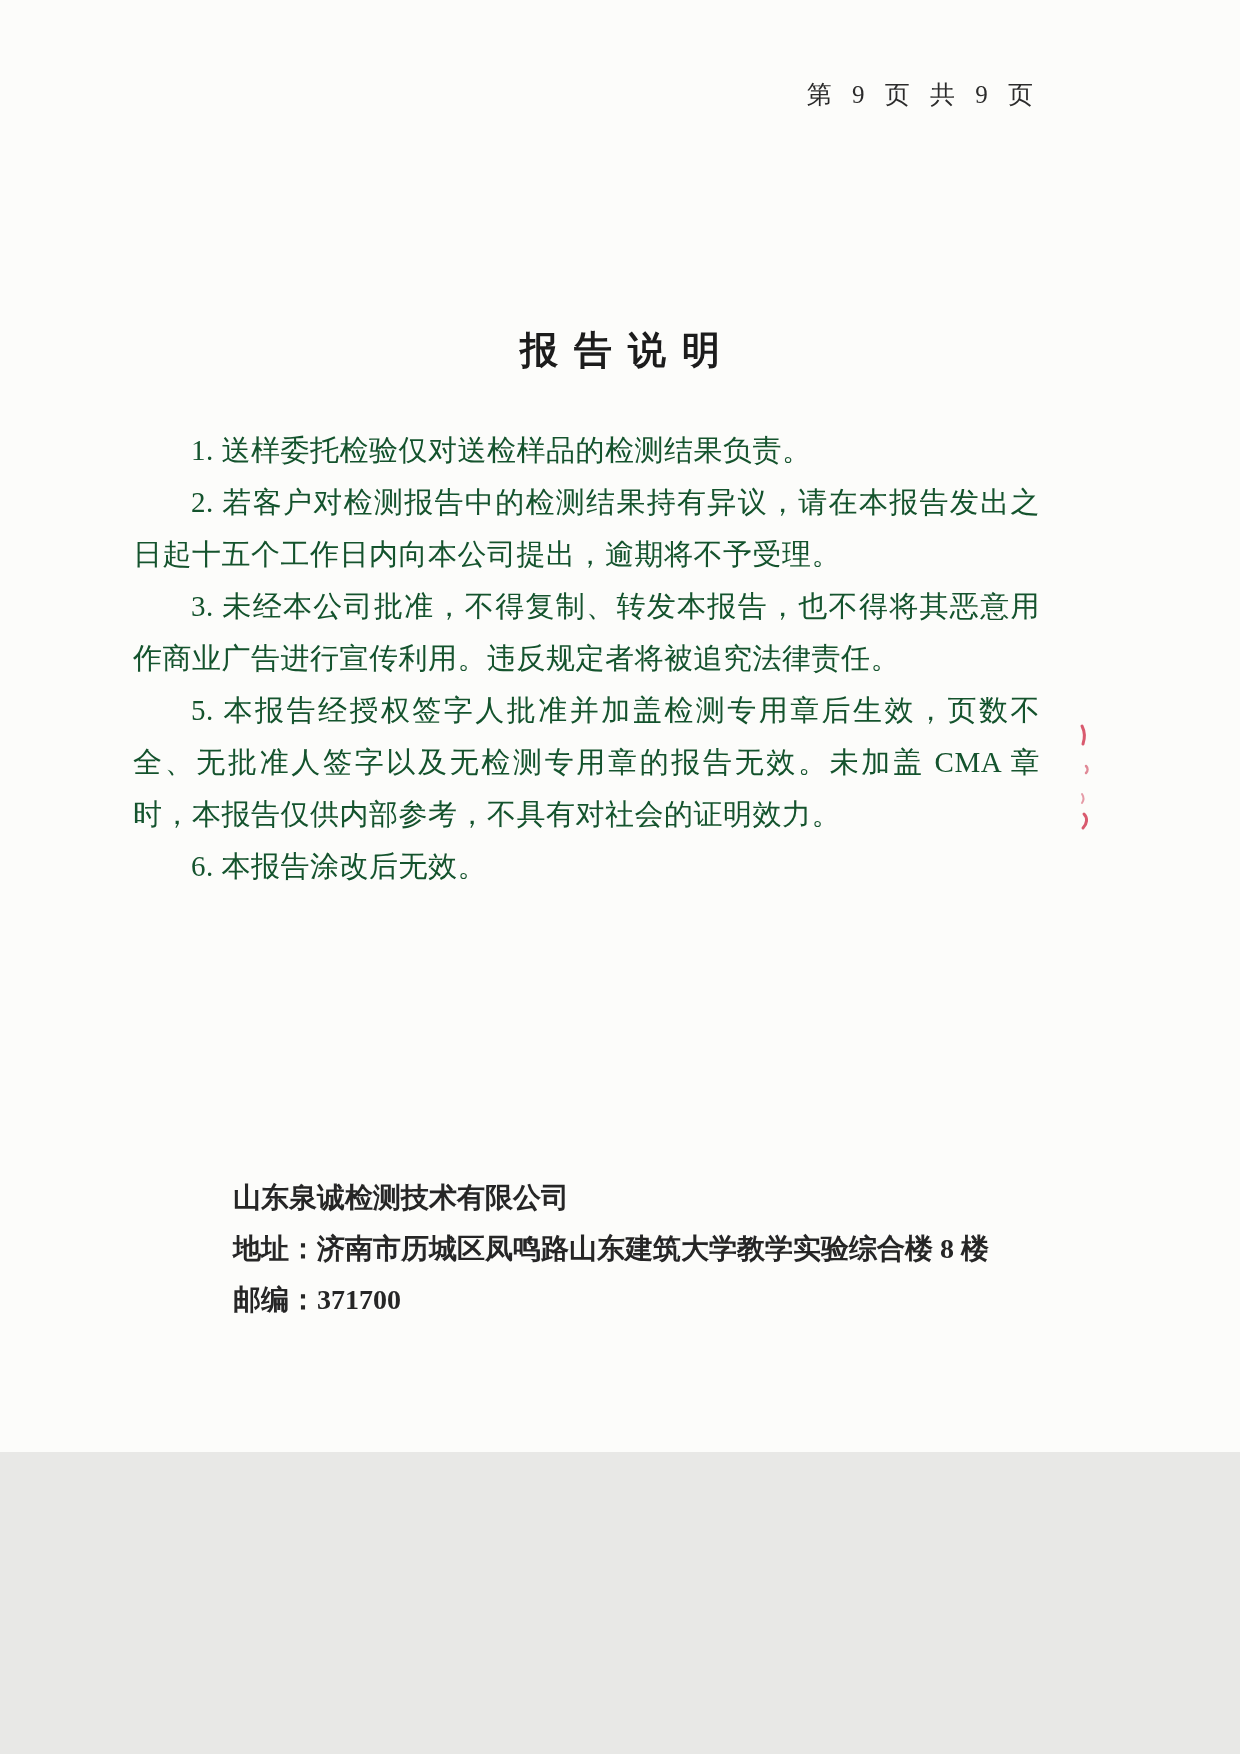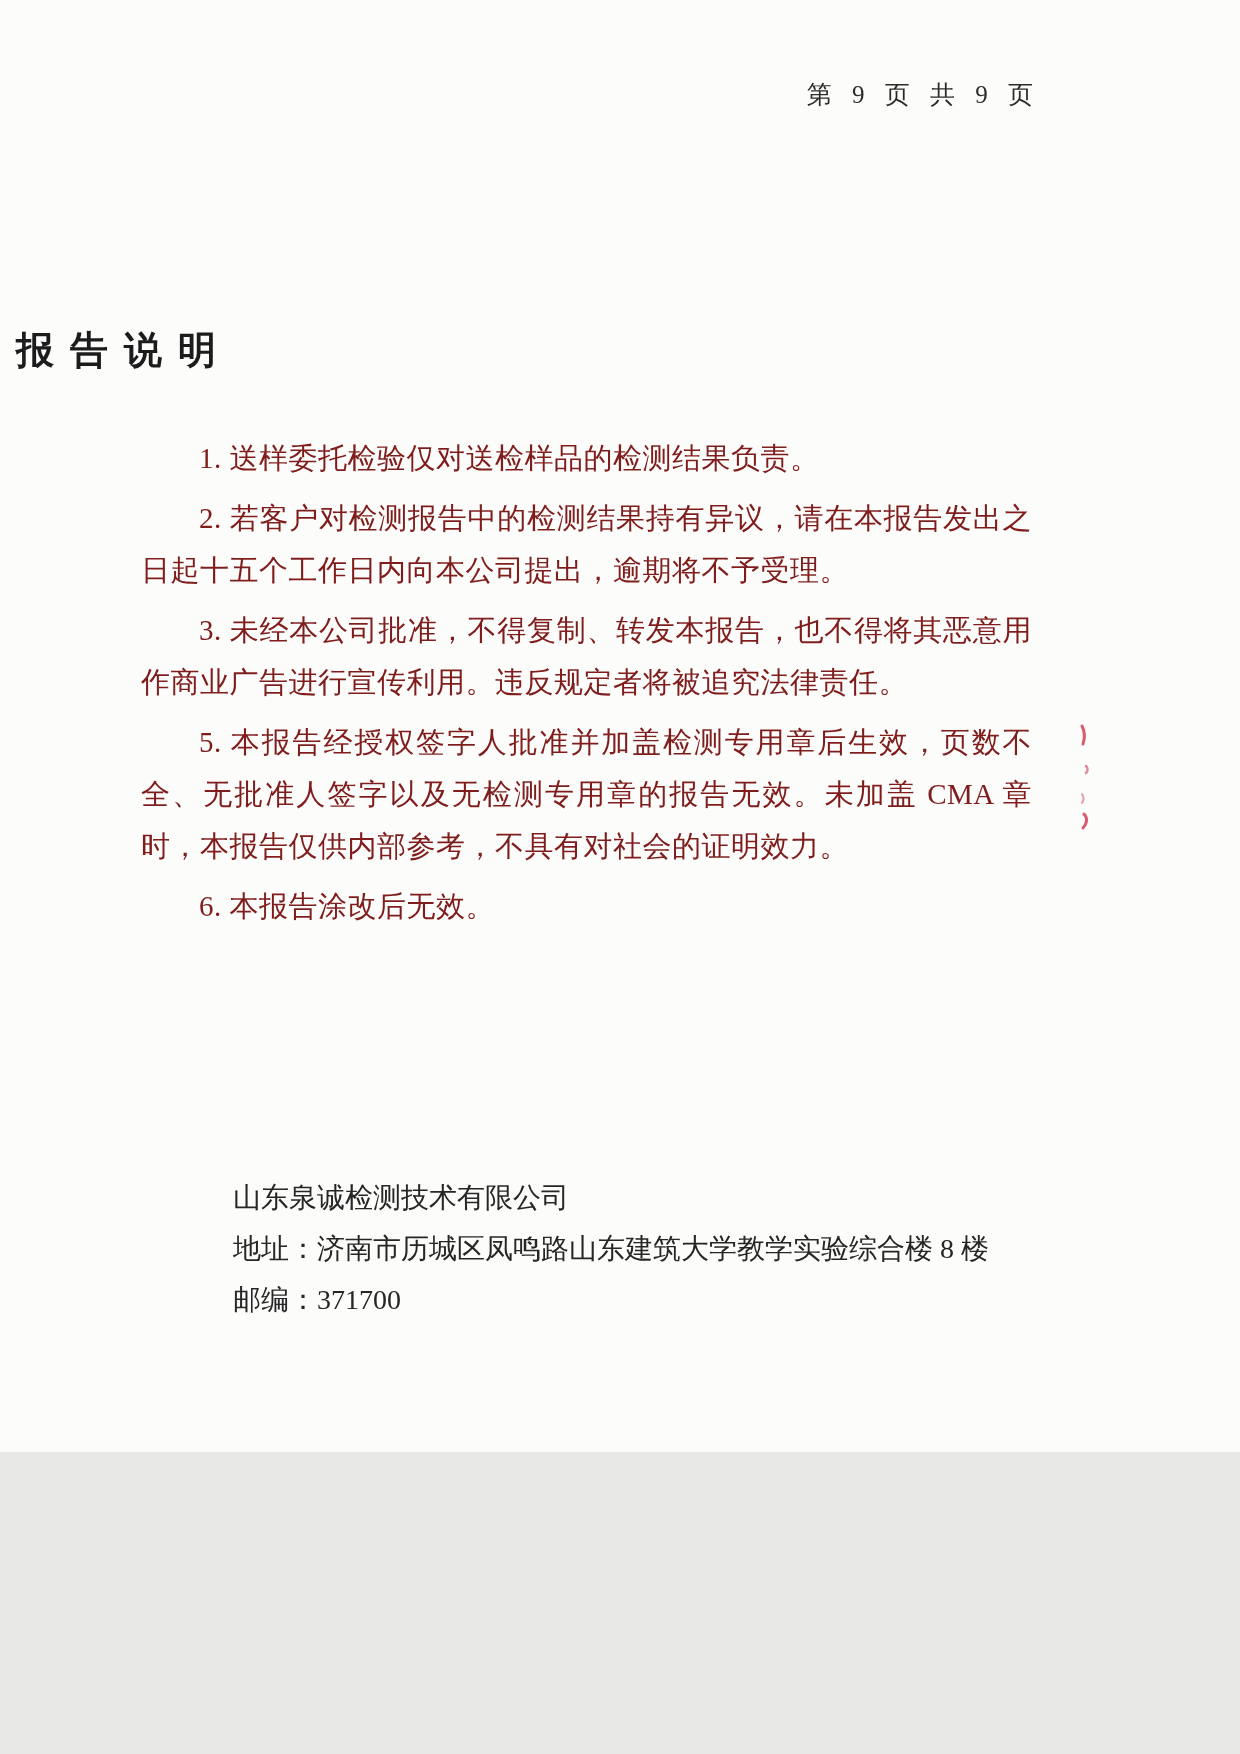--- a/index.html
+++ b/index.html
@@ -24,53 +24,54 @@
     font-size: 25px;
     letter-spacing: 7px;
     color: #2b2b2b;
     white-space: nowrap;
   }
   .doc-title {
     position: absolute;
     top: 300px;
     left: 0;
     width: 100%;
-    text-align: left;
+    text-align: center;
     font-size: 38px;
     font-weight: 600;
     letter-spacing: 16px;
     text-indent: 16px; 
     color: #1c1c1c;
   }
   .notes {
     position: absolute;
     top: 424px;
     left: 133px;
     width: 907px;
   }
   .notes p {
-    margin: 8px;
+    margin: 0;
     font-size: 29px;
     line-height: 52px;
     text-indent: 2em;
     text-align: justify;
     letter-spacing: 0.5px;
-    color: #7f1d1d;
+    color: #14532d;
   }
   .company-block {
     position: absolute;
     top: 1172px;
     left: 233px;
   }
   .company-block p {
     margin: 0;
     font-size: 28px;
     line-height: 51px;
     color: #262626;
     white-space: nowrap;
+    font-weight: bold;
   }
   .report-end {
     position: absolute;
     top: 1487px;
     left: 0;
     width: 100%;
     text-align: center;
     font-size: 28px;
     letter-spacing: 2px;
     color: #c2410c;

